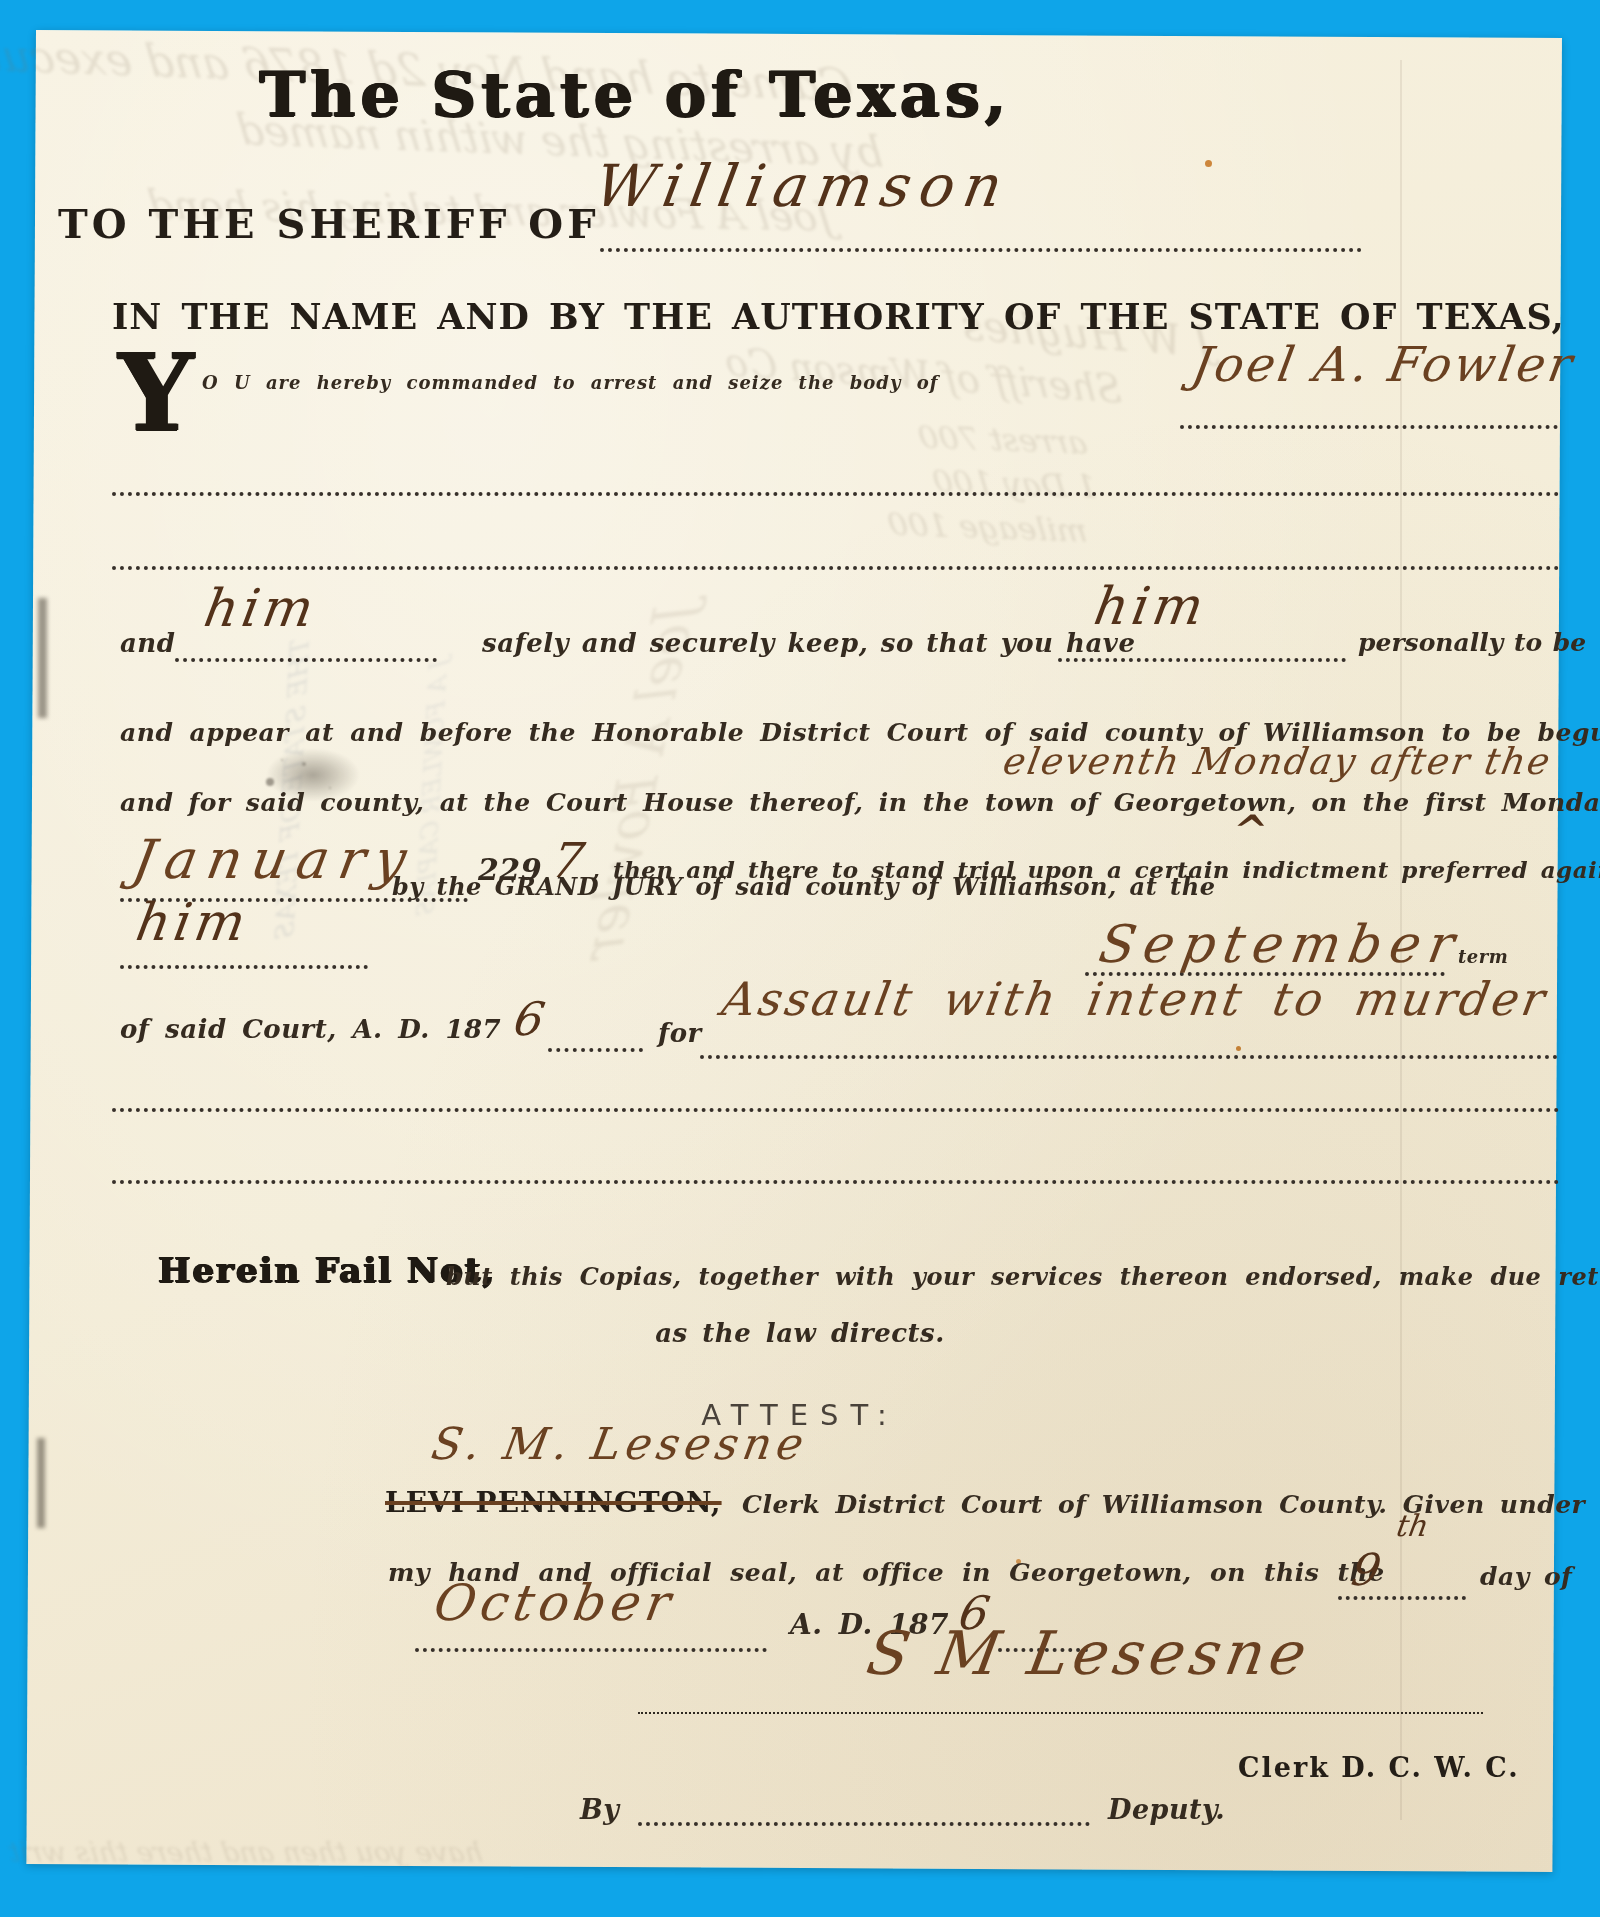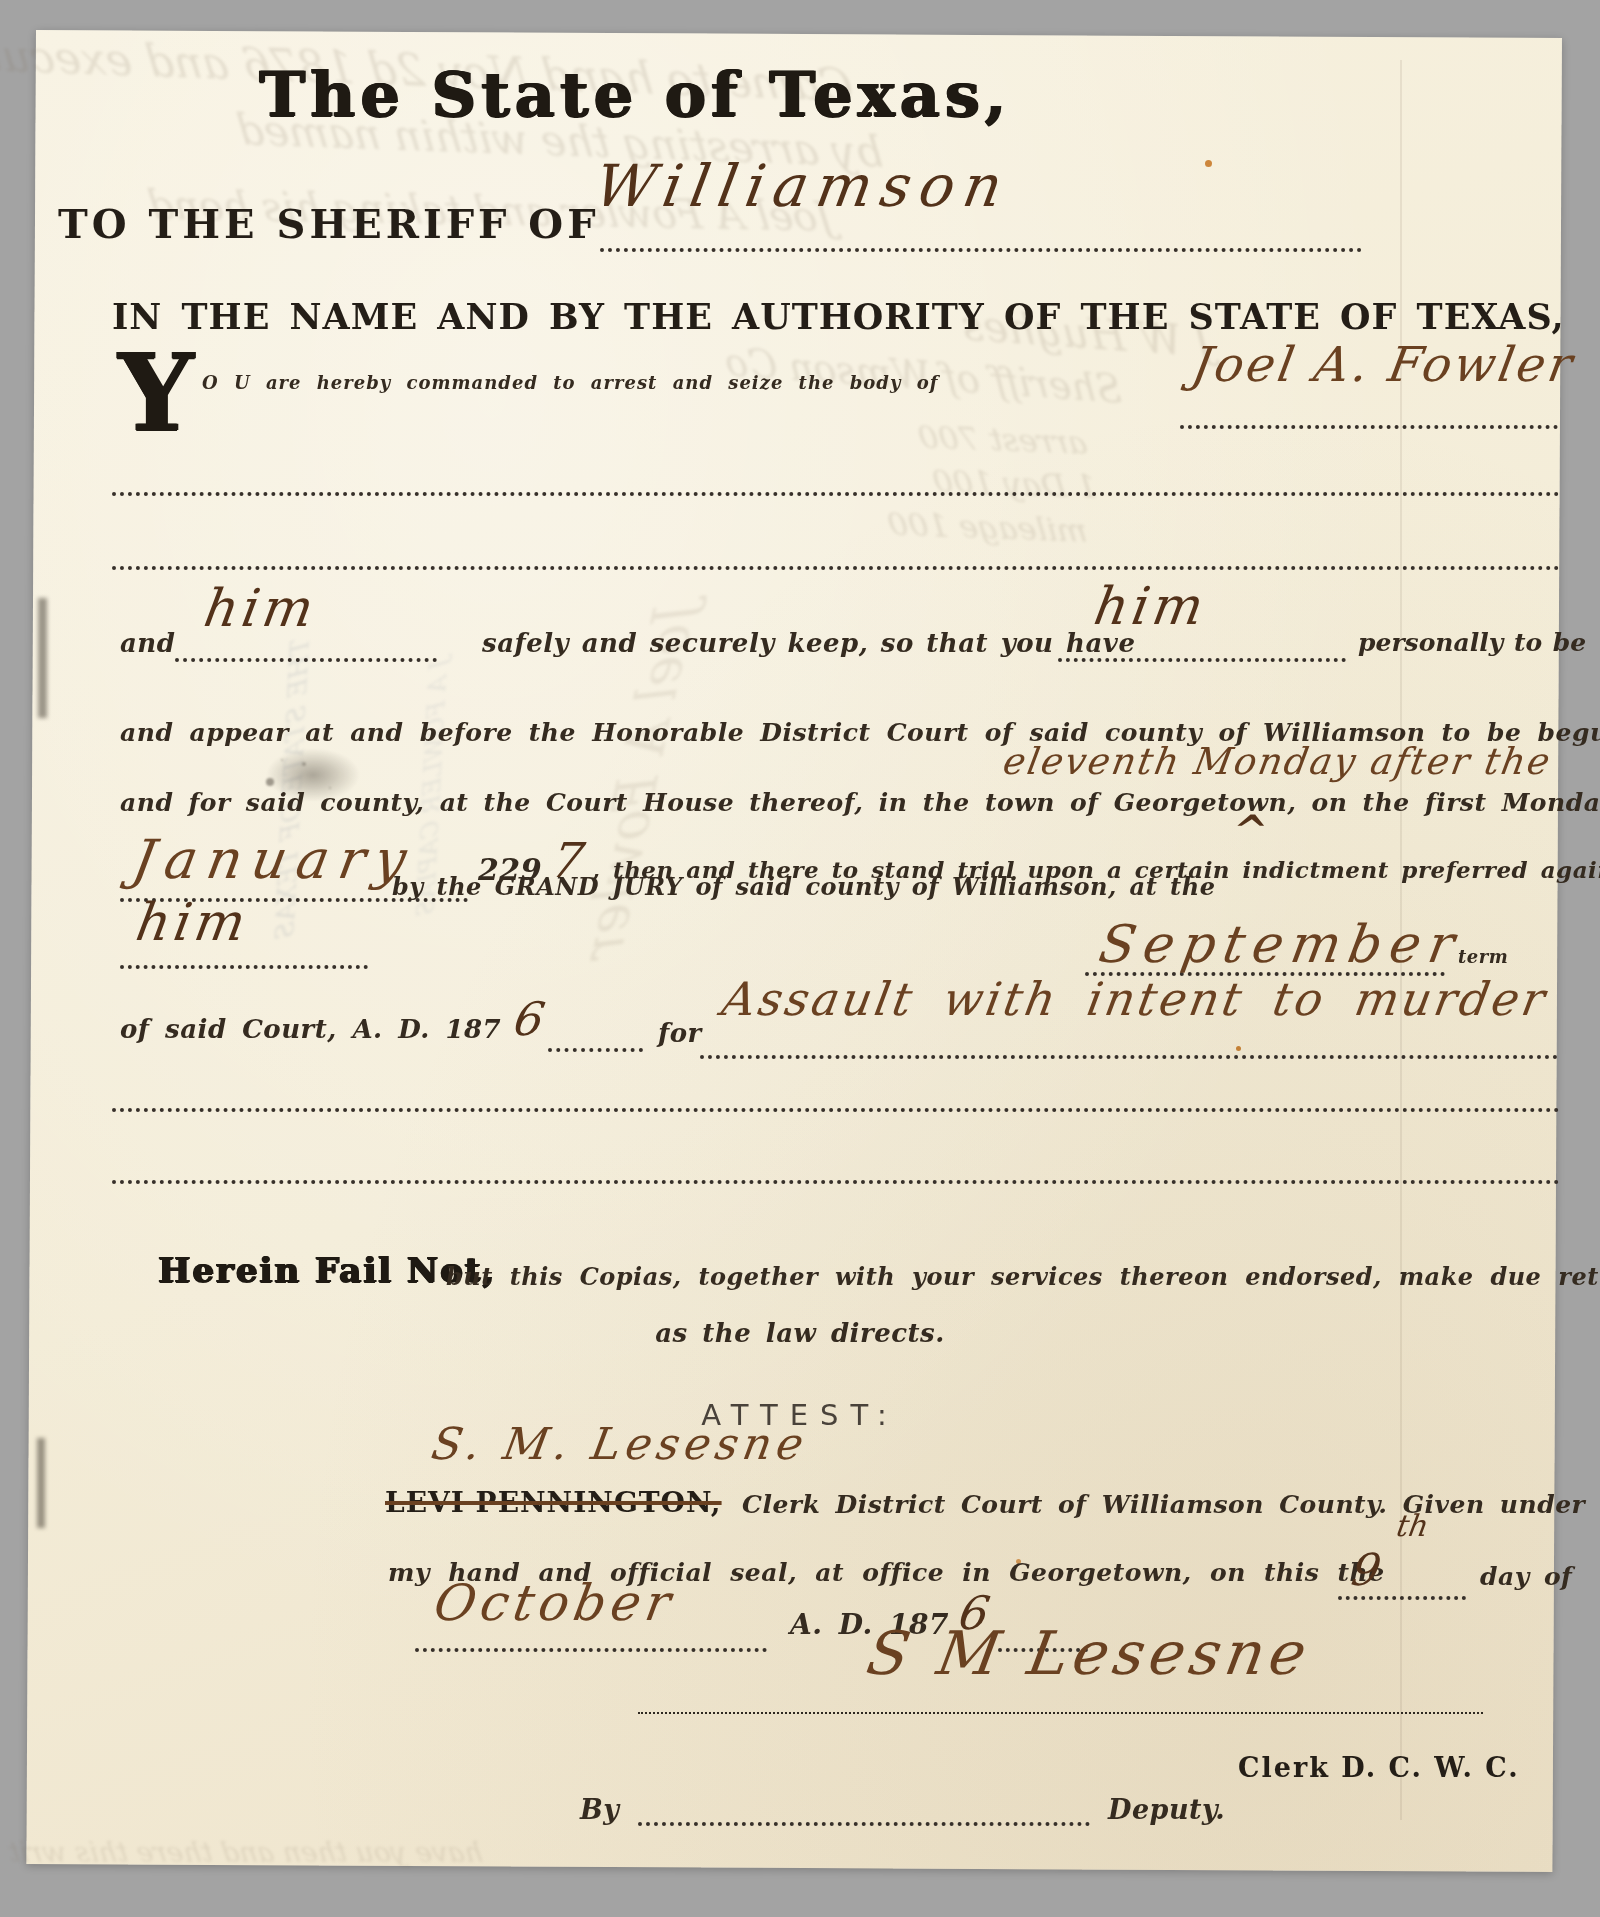--- a/index.html
+++ b/index.html
@@ -1,17 +1,17 @@
 <!DOCTYPE html>
 <html><head>
 <meta charset="utf-8">
 <style>
   html,body{margin:0;padding:0;}
   body{width:1600px;height:1917px;background:#ffffff;overflow:hidden;font-family:"DejaVu Serif",serif;}
-  .scan{position:relative;width:1600px;height:1917px;background:#a3a3a3;}
+  .scan{position:relative;width:1600px;height:1917px;background:#0ea5e9;}
   .paper{position:absolute;left:36px;top:30px;width:1526px;height:1834px;
          background:
            radial-gradient(ellipse at 30% 20%, rgba(255,255,255,.35), rgba(255,255,255,0) 60%),
            radial-gradient(ellipse at 80% 90%, rgba(190,170,130,.18), rgba(190,170,130,0) 55%),
            linear-gradient(160deg,#f7f1df 0%,#f3ecd7 55%,#eee3cb 100%);
          transform:rotate(.3deg);transform-origin:top left;
          box-shadow:0 2px 8px rgba(0,0,0,.22);}
   .layer{position:absolute;left:0;top:0;width:1600px;height:1917px;}
   .abs{position:absolute;}
   .print-italic{font-family:"DejaVu Serif",serif;font-style:italic;font-weight:700;

